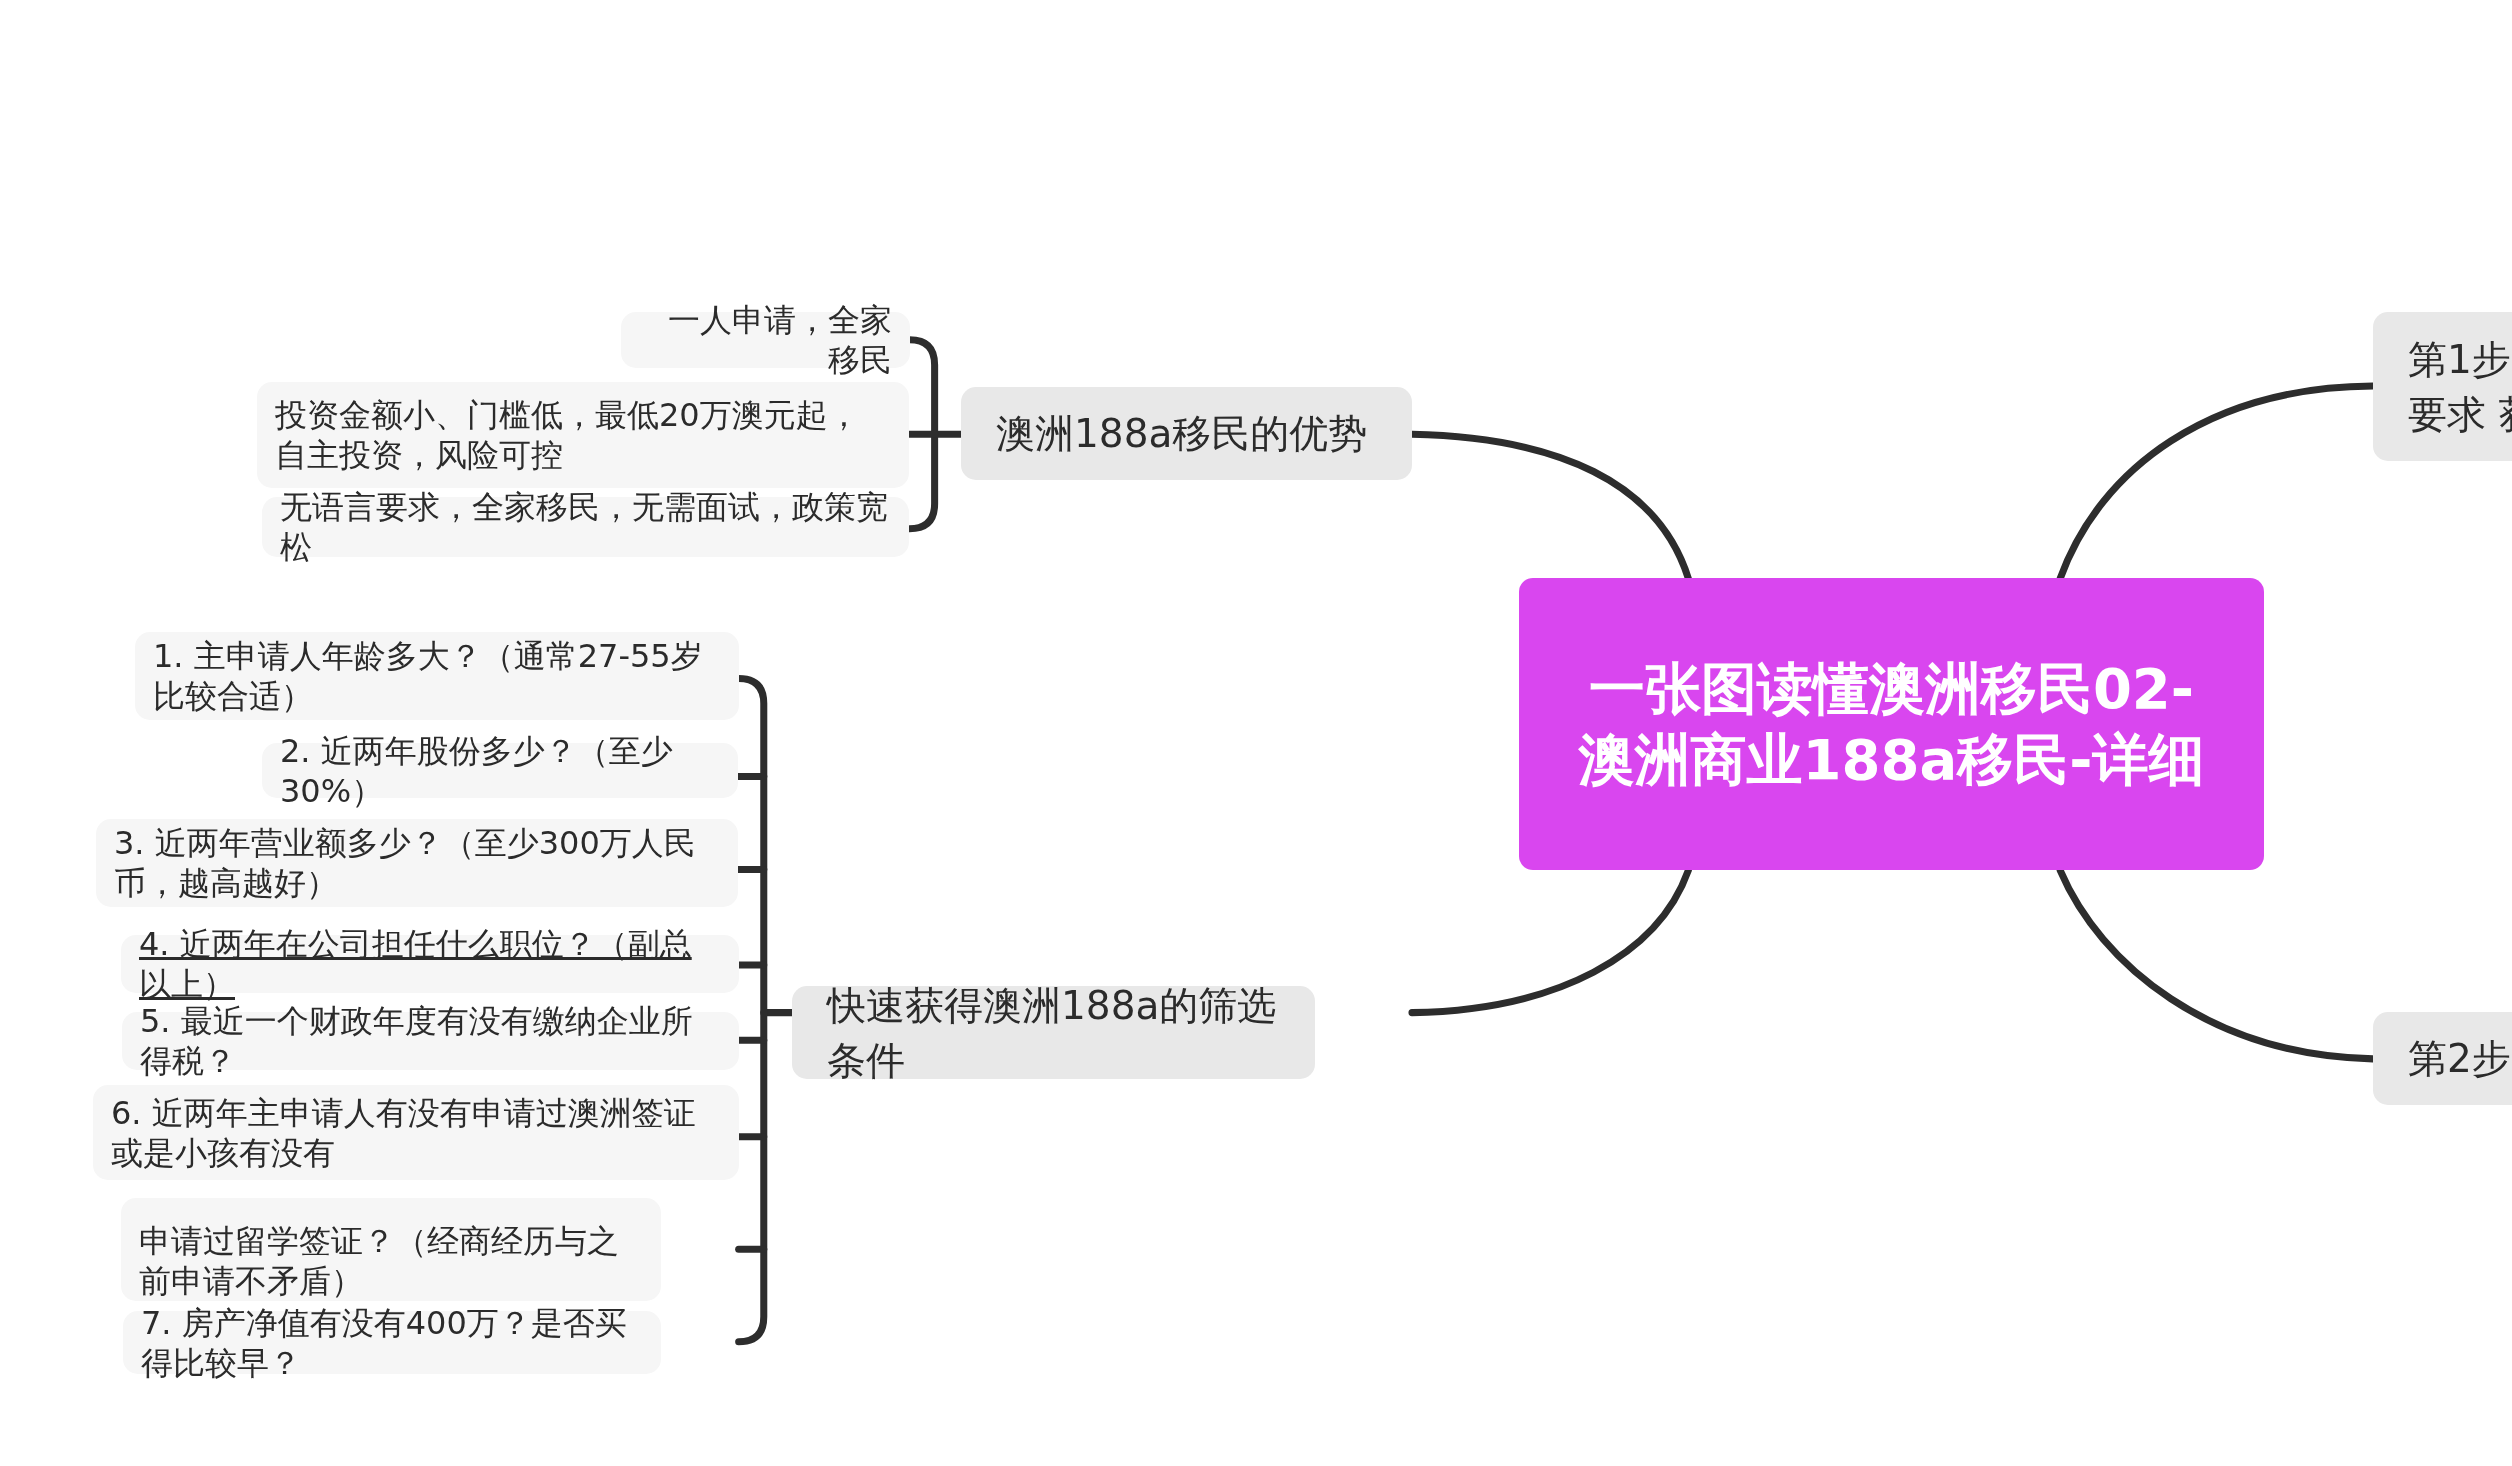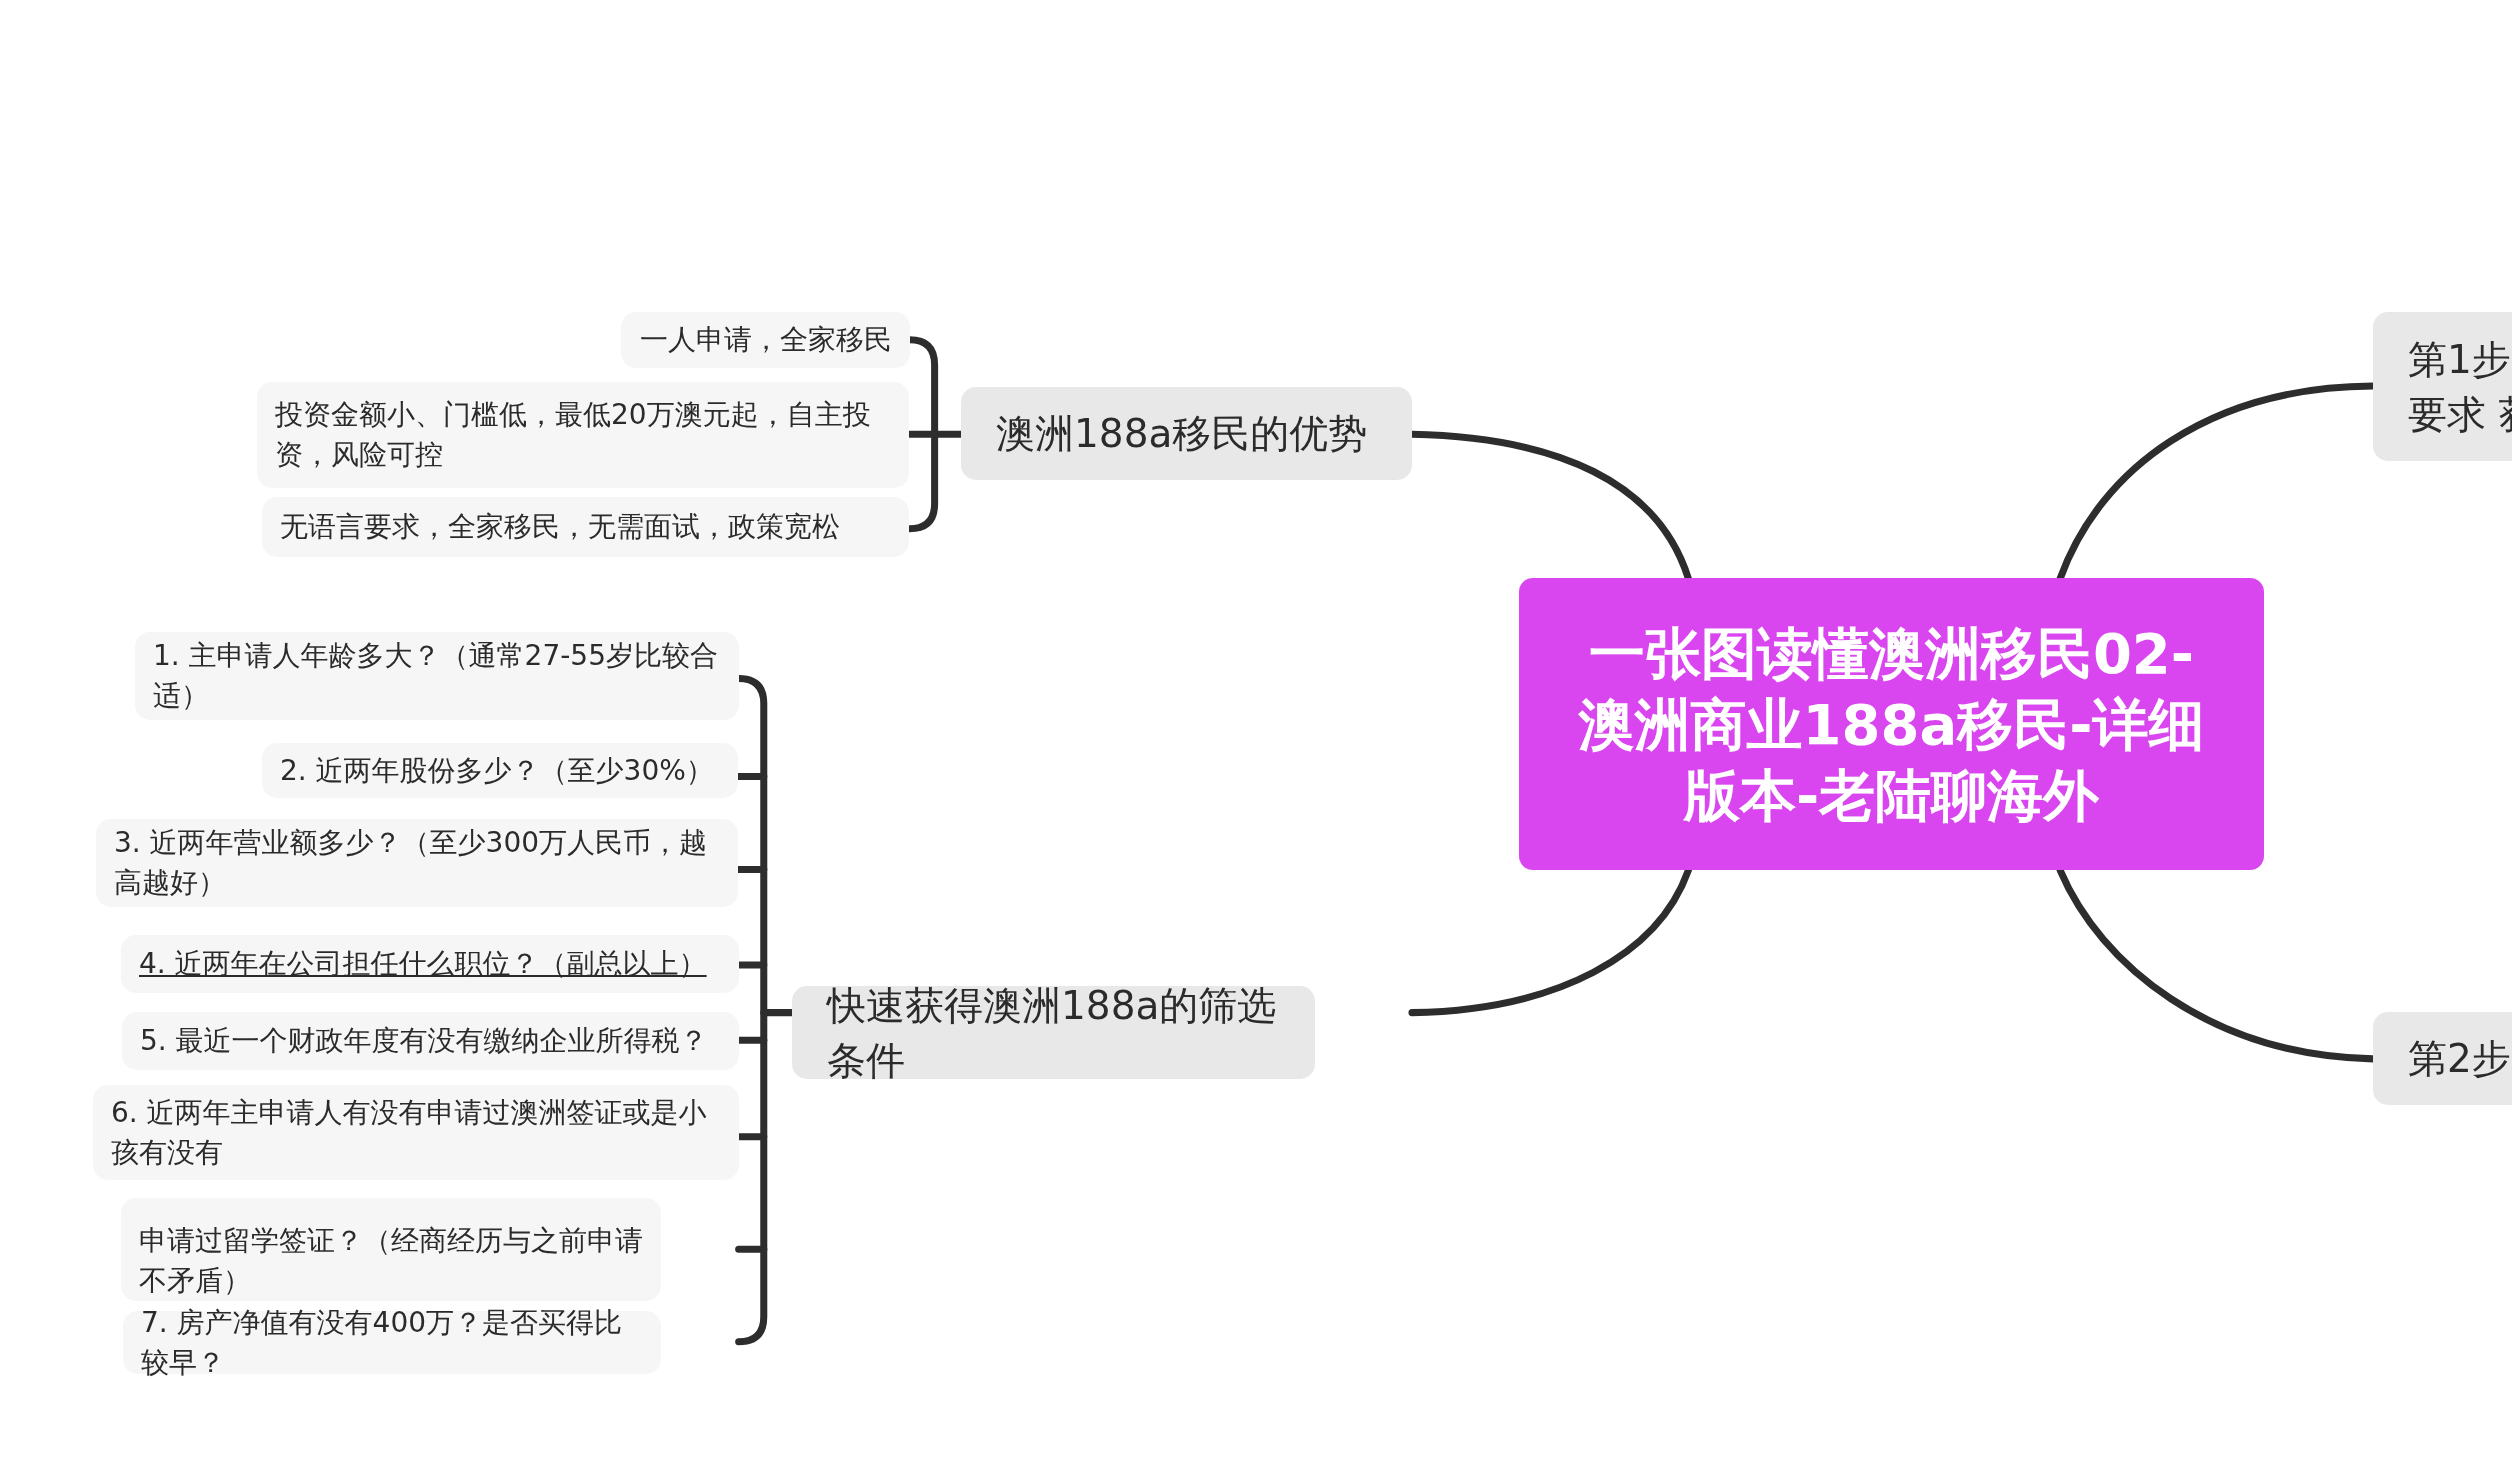--- a/index.html
+++ b/index.html
@@ -15,21 +15,21 @@
     background: #d946ef; color: #ffffff; font-weight: bold;
     font-size: 56px; line-height: 71px; text-align: center;
     display: flex; align-items: center; justify-content: center;
     padding: 10px 20px; border-radius: 14px;
   }
   .main {
     background: #e8e8e8; color: #2b2b2b; font-size: 39px; line-height: 55px;
     display: flex; align-items: center; padding: 16px 35px;
   }
   .sub {
-    background: #f6f6f6; color: #2b2b2b; font-size: 28px; line-height: 40px;
+    background: #f6f6f6; color: #2b2b2b; font-size: 32px; line-height: 40px;
     display: flex; align-items: center; padding: 0 18px;
   }
   .sub.right-align { justify-content: flex-end; text-align: right; }
 </style>
 </head>
 <body>
 
 <svg id="lines" viewBox="0 0 7648 2919" xmlns="http://www.w3.org/2000/svg">
   <g fill="none" stroke="#2d2d2d" stroke-width="14" stroke-linecap="round">
 
@@ -65,21 +65,20 @@
     <path d="M1520 1920 L1470 1920"></path>
     <path d="M1520 2070 L1470 2070"></path>
     <path d="M1520 2262 L1470 2262"></path>
     <path d="M1520 2486 L1470 2486"></path>
   </g>
 </svg>
 
 <div class="node central" style="left:1519px; top:578px; width:745px; height:292px; flex-direction:column;">
   <div>一张图读懂澳洲移民02-</div>
   <div>澳洲商业188a移民-详细</div>
-  <div>版本-老陆聊海外</div>
 </div>
 
 <div class="node main" style="left:961px; top:387px; width:451px; height:93px;">
   <span>澳洲188a移民的优势</span>
 </div>
 <div class="node sub right-align" style="left:621px; top:312px; width:289px; height:56px;">
   <span>一人申请，全家移民</span>
 </div>
 <div class="node sub" style="left:257px; top:382px; width:652px; height:106px;">
   <span>投资金额小、门槛低，最低20万澳元起，自主投资，风险可控</span>

